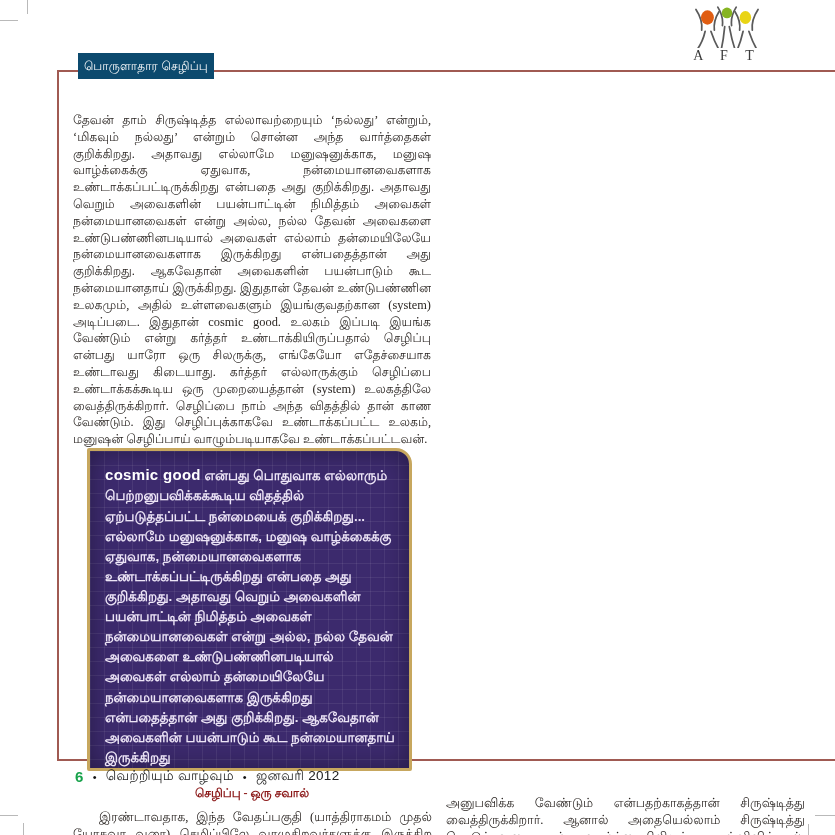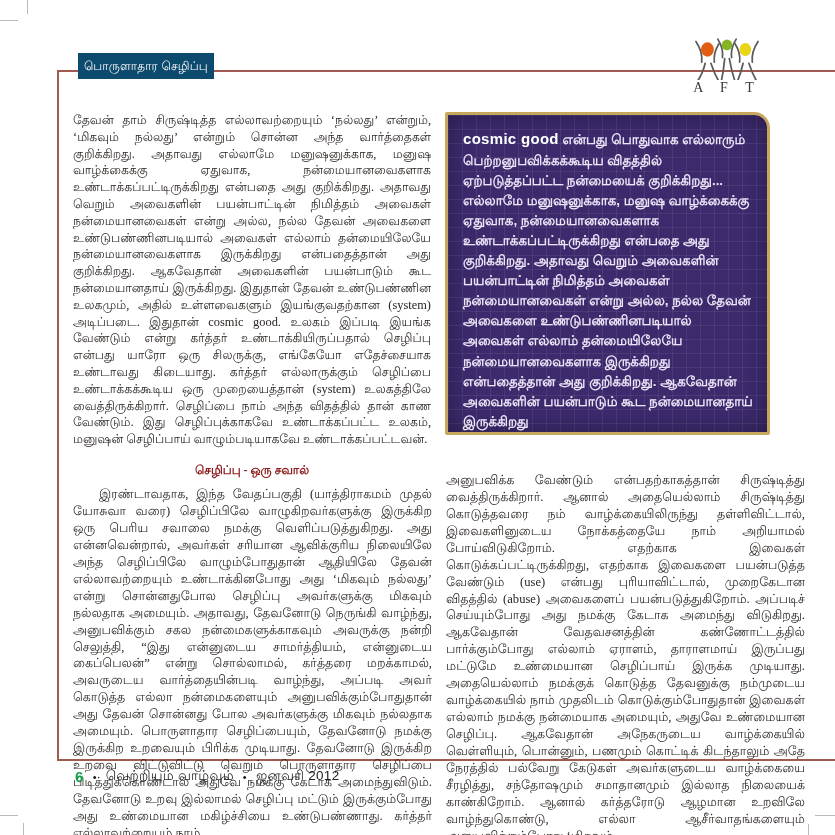--- a/index.html
+++ b/index.html
@@ -15,31 +15,31 @@
   .rule-left{left:57px;top:70px;width:2px;height:691px;}
   .rule-bottom{left:57px;top:759px;width:778px;height:2px;}
   
   .header-tag{
     position:absolute;left:78px;top:53px;width:136px;height:26px;
     background:#0c4a6e;color:#ffffff;font-family:"Liberation Sans",sans-serif;
     font-size:12px;display:flex;align-items:center;justify-content:center;
     letter-spacing:.2px;z-index:3;
   }
   .logo{
-    position:absolute;left:672px;top:38px;width:110px;text-align:center;z-index:3;
+    position:absolute;left:672px;top:6px;width:110px;text-align:center;z-index:3;
   }
   .logo .figures{display:block;margin:0 auto;}
   .logo .aft{
     display:inline-block;background:#ffffff;padding:0 8px;
     font-family:"Liberation Serif",serif;font-size:14px;letter-spacing:7px;
     color:#3a3a3a;position:relative;top:-6px;
   }
   
   .content{position:absolute;left:73px;top:112px;width:732px;}
-  .top-row{display:flex;align-items:flex-start;}
+  .top-row{display:flex;align-items:flex-start;flex-direction:column;}
   .intro{
     width:358px;margin:0;font-size:12.4px;line-height:1.355;
     text-align:justify;color:#2a2522;
   }
   .callout{
     box-sizing:border-box;width:325px;min-height:298px;margin-left:14px;
     background-color:#3c2a6d;
     background-image:
       linear-gradient(rgba(255,255,255,0.07) 1px, transparent 1px),
       linear-gradient(90deg, rgba(255,255,255,0.07) 1px, transparent 1px);

